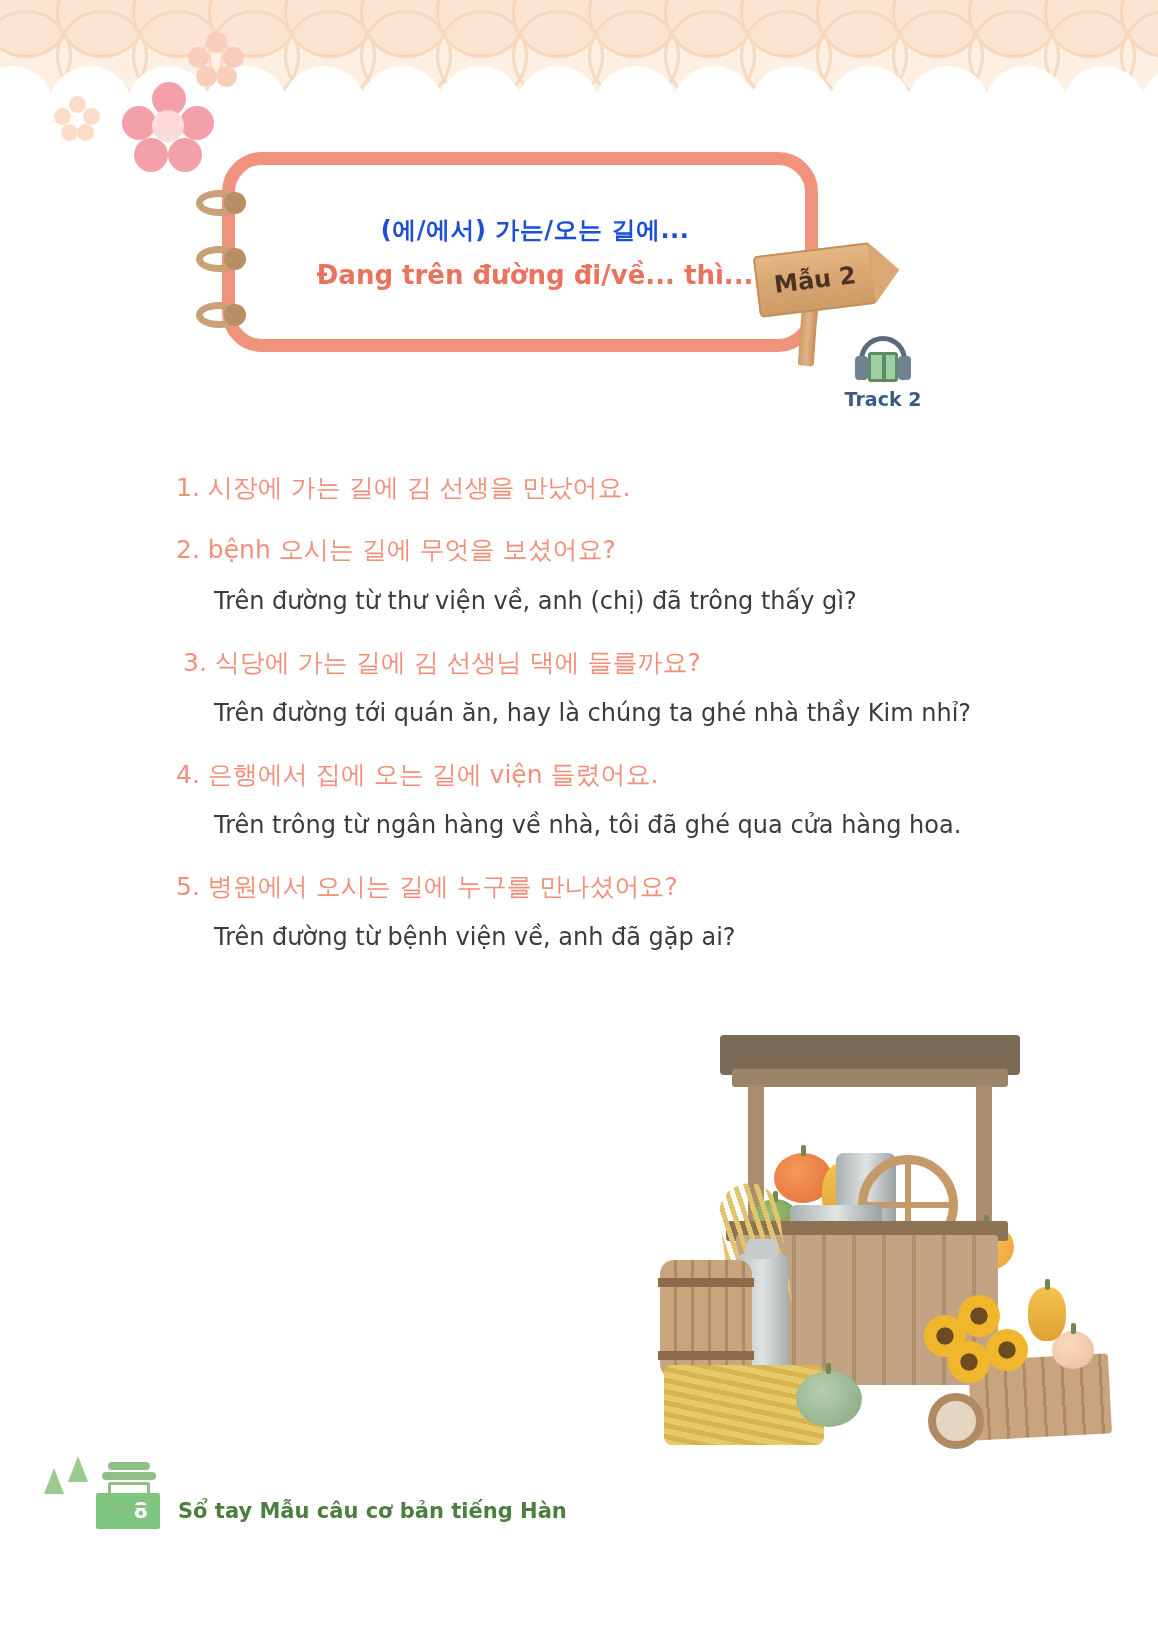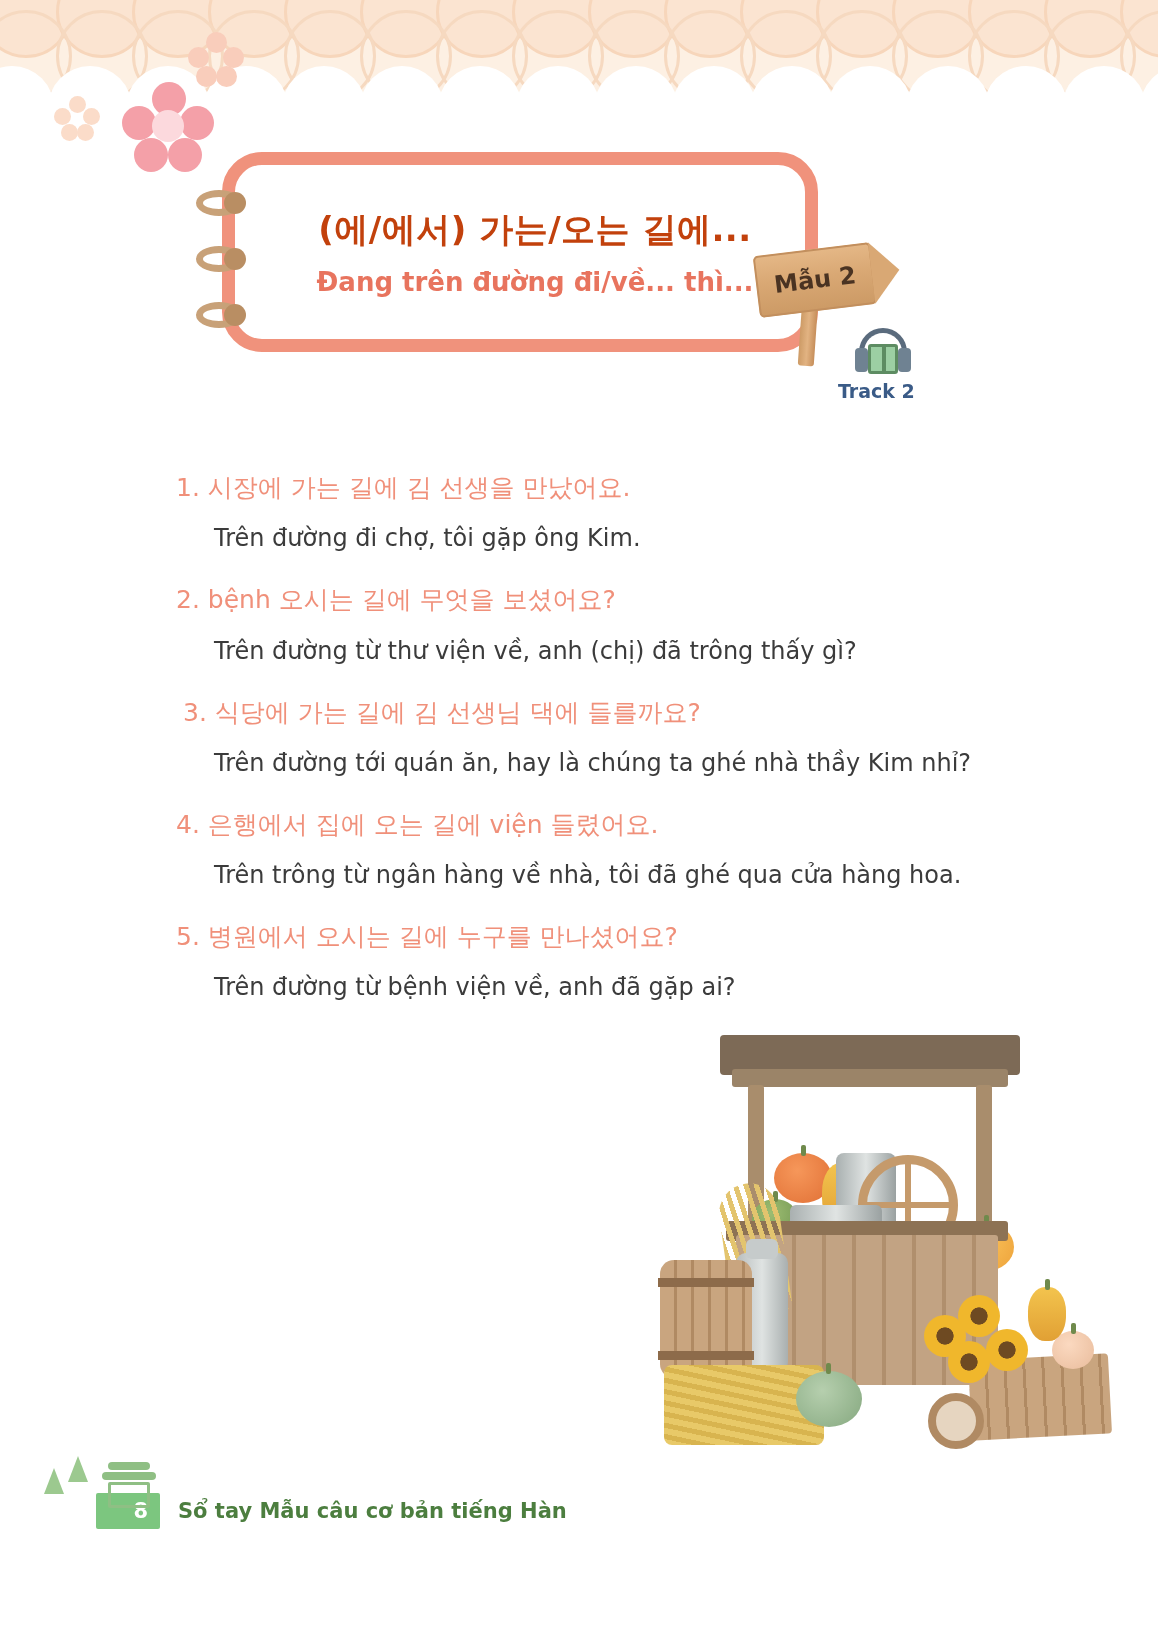--- a/index.html
+++ b/index.html
@@ -79,22 +79,22 @@
     height: 200px;
     display: flex;
     flex-direction: column;
     justify-content: center;
     align-items: center;
     gap: 14px;
     box-sizing: border-box;
     padding: 0 40px 0 70px;
   }
   .title-kr {
-    color: #c2410c;
-    font-size: 34px;
+    color: #1d4ed8;
+    font-size: 24px;
     font-weight: 700;
     letter-spacing: .5px;
     white-space: nowrap;
   }
   .title-vn {
     color: #e8745e;
     font-size: 26px;
     font-weight: 700;
     white-space: nowrap;
   }
@@ -168,23 +168,23 @@
     height: 66px;
     background: linear-gradient(90deg,#cd9b66,#e2b382,#c68e5a);
     border-radius: 3px;
     transform: rotate(4deg);
   }
 
   
   .track-wrap {
     position: absolute;
     left: 838px;
-    top: 328px;
+    top: 336px;
     width: 90px;
-    text-align: left;
+    text-align: center;
   }
   .headphone {
     position: relative;
     width: 56px;
     height: 48px;
     margin: 0 auto;
   }
   .hp-band {
     position: absolute;
     left: 4px; top: 0;
@@ -594,21 +594,20 @@
   <div class="track-label">Track 2</div>
 </div>
 
 <div class="content">
 
   <div class="item">
     <div class="kr-line">
       <span>1. </span>
       <span>시장에 가는 길에 김 선생을 만났어요.</span>
     </div>
-    <div class="vn-line">Trên đường đi chợ, tôi gặp ông Kim.</div>
   </div>
 
   <div class="item">
     <div class="kr-line">
       <span>2. </span>
       <span>bệnh 오시는 길에 무엇을 보셨어요?</span>
     </div>
     <div class="vn-line">Trên đường từ thư viện về, anh (chị) đã trông thấy gì?</div>
   </div>
 

